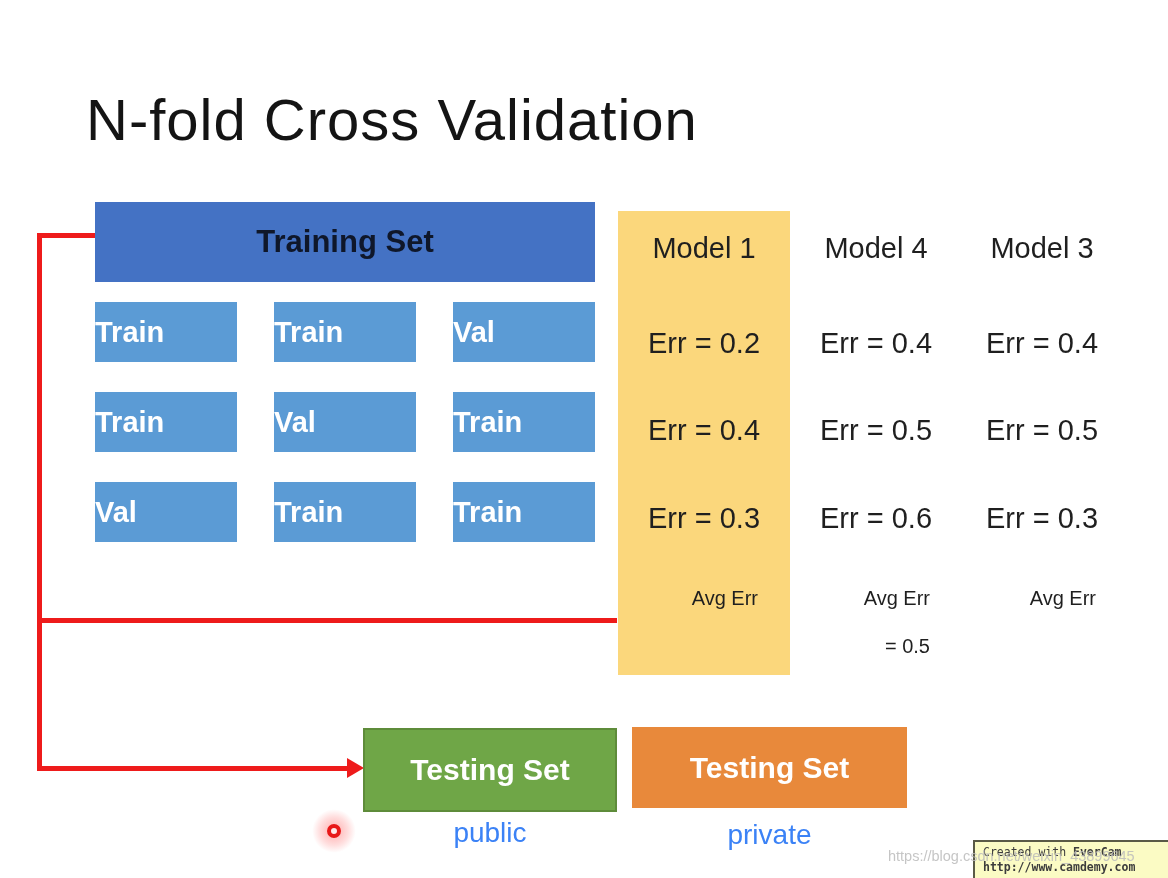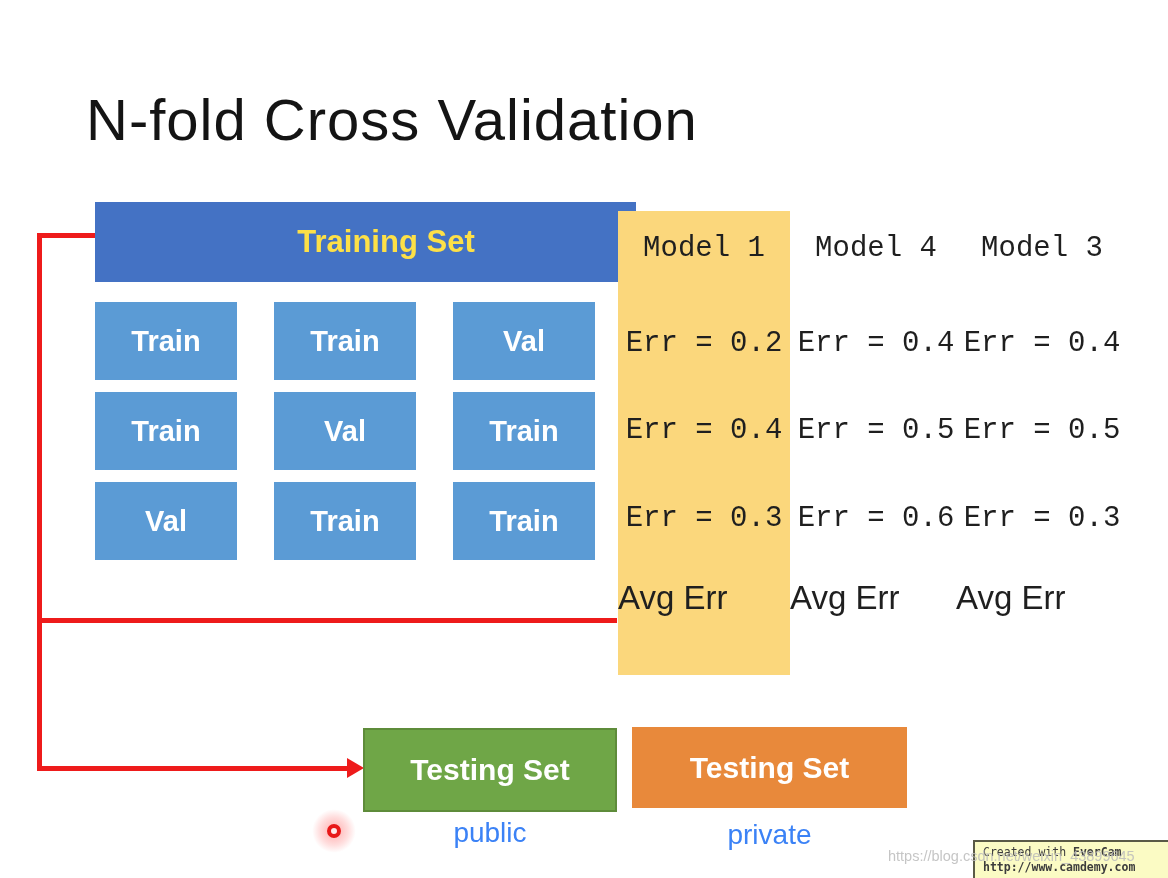--- a/index.html
+++ b/index.html
@@ -19,48 +19,47 @@
     font-weight: 300;
     color: #141414;
     letter-spacing: 1px;
     white-space: nowrap;
   }
 
   
   .train-header {
     left: 95px; top: 202px; width: 500px; height: 80px;
     background: #4472c4;
-    color: #fde047;
+    color: #0f172a;
     font-size: 31px; font-weight: 700;
-    display: flex; align-items: center; justify-content: center; padding-left: 41px;
+    display: flex; align-items: center; justify-content: center;
   }
   .cell {
-    width: 142px; height: 78px;
+    width: 142px; height: 60px;
     background: #5b9bd5;
     color: #ffffff;
     font-size: 29px; font-weight: 600;
-    display: flex; align-items: center; justify-content: center;
+    display: flex; align-items: center; 
   }
 
   
   .highlight-col {
     left: 618px; top: 211px; width: 172px; height: 464px;
     background: #fbd77c;
   }
   .mtext {
     width: 172px; height: 40px;
     display: flex; align-items: center; justify-content: center;
     font-size: 29px; color: #1f1f1f;
     white-space: nowrap;
-    font-family: Liberation Mono, monospace;
   }
   .avg {
     width: 140px;
-    text-align: left;
-    font-size: 33px; color: #1f1f1f;
+    text-align: right;
+    font-size: 20px; color: #1f1f1f;
     line-height: 48px;
   }
 
   
   .redline { background: #ee1b1b; }
   .arrowhead {
     width: 0; height: 0;
     border-top: 10px solid transparent;
     border-bottom: 10px solid transparent;
     border-left: 17px solid #ee1b1b;
@@ -188,20 +187,21 @@
 
 <div class="abs mtext" style="left:618px; top:498px;">Err = 0.3</div>
 <div class="abs mtext" style="left:790px; top:498px;">Err = 0.6</div>
 <div class="abs mtext" style="left:956px; top:498px;">Err = 0.3</div>
 
 <div class="abs avg" style="left:618px; top:574px;">
   <div>Avg Err</div>
 </div>
 <div class="abs avg" style="left:790px; top:574px;">
   <div>Avg Err</div>
+  <div>= 0.5</div>
 </div>
 <div class="abs avg" style="left:956px; top:574px;">
   <div>Avg Err</div>
 </div>
 
 <div class="abs test-green">
   <span>Testing Set</span>
 </div>
 <div class="abs test-orange">
   <span>Testing Set</span>

